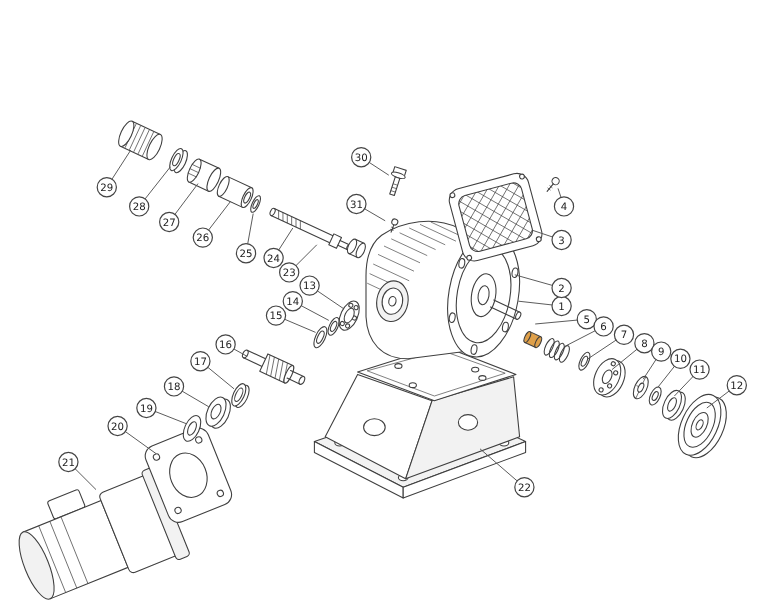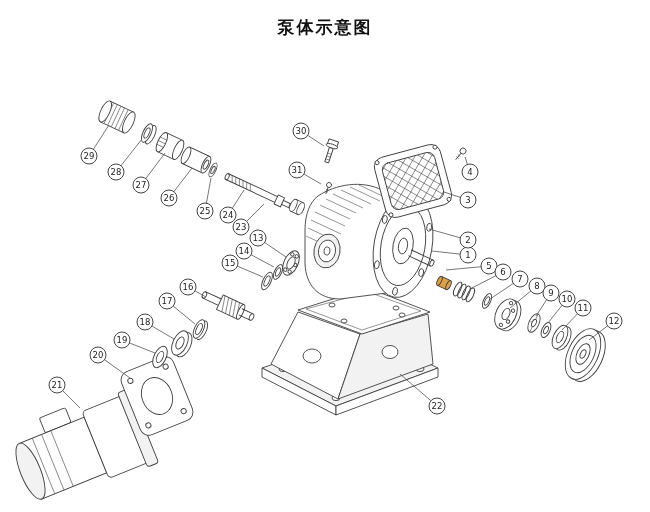--- a/index.html
+++ b/index.html
@@ -14,21 +14,20 @@
   #diagram .pl{stroke:#3f3f3f;stroke-width:0.9;fill:#f2f2f2;stroke-linejoin:round;}
   #diagram .t{stroke:#3f3f3f;stroke-width:0.55;fill:none;}
   #diagram .leader{stroke:#555;stroke-width:0.8;}
   #diagram .balloon{fill:#fff;stroke:#444;stroke-width:1;}
   #diagram .balloon-num{font-family:"DejaVu Sans",sans-serif;font-size:8.5px;fill:#222;text-anchor:middle;}
 </style>
 </head>
 <body>
 
 <div class="page">
-  <h1 class="title">泵体示意图</h1>
 
   <svg id="diagram" width="650" height="512" viewBox="0 0 650 512">
     <defs>
       <clipPath id="meshClip">
           <rect x="-27" y="-24" width="54" height="48" rx="7"></rect>
         </clipPath>
     </defs>
 
     <g>
       <path class="pl" d="M262,368 L364,333 L438,368 L336,406 Z"></path>

